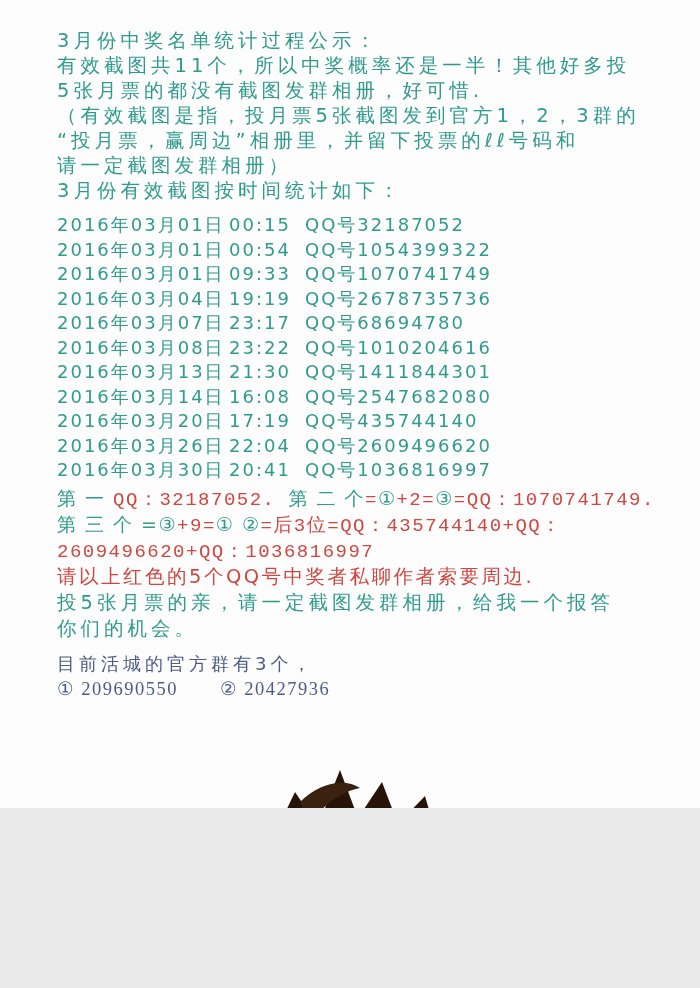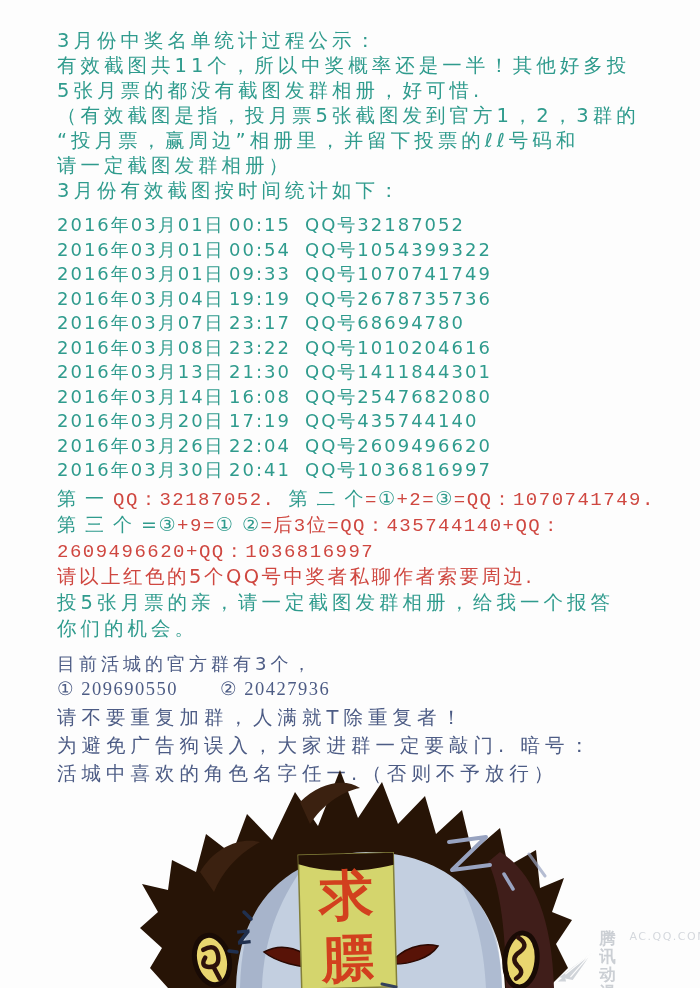--- a/index.html
+++ b/index.html
@@ -1,20 +1,20 @@
 <!DOCTYPE html>
 <html style="--teal: #2f9b8d; --red: #cf4740; --blue: #4d5c85; --talisman_red: #d2401e;"><head>
 <meta charset="utf-8">
 <style>
   :root{
     --teal:#2f9b8d; --red:#cf4740; --blue:#4d5c85; --talisman_red:#d2401e;
   }
   html,body{margin:0;padding:0;background:#e9e9e9;}
   .page{
-    position:relative;width:700px;height:988px;background:#fdfdfd;
+    position:relative;width:700px;height:808px;background:#fdfdfd;
     font-family:"DejaVu Sans",sans-serif;overflow:hidden;margin:0 auto;
   }
   .text-col{position:absolute;left:57px;top:28px;width:615px;}
   .ann-line{font-size:19.5px;line-height:25px;letter-spacing:4px;color:var(--teal);white-space:nowrap;}
   .qq-table{margin-top:10px;}
   .qq-row{display:flex;font-size:18px;line-height:24.5px;letter-spacing:2px;color:var(--teal);white-space:nowrap;}
   .qq-date{width:172px;}
   .qq-time{width:76px;}
   .winners{margin-top:3px;}
   .win-line{font-size:19px;line-height:24px;letter-spacing:1.5px;white-space:nowrap;}
@@ -131,25 +131,20 @@
     </div>
 
     <div class="groups">
       <div class="group-title">目前活城的官方群有3个，</div>
       <div class="group-items">
         <span>① 209690550</span>
         <span>② 20427936</span>
       </div>
     </div>
 
-    <div class="rules">
-      <div class="rule-line">请不要重复加群，人满就T除重复者！</div>
-      <div class="rule-line">为避免广告狗误入，大家进群一定要敲门. 暗号：</div>
-      <div class="rule-line">活城中喜欢的角色名字任一.（否则不予放行）</div>
-    </div>
 
   </div>
 
   <svg class="character-svg" viewBox="0 0 700 226">
 
     <path d="M228,226 C230,128 290,82 363,82 C442,82 500,132 502,226 Z" fill="#c3cfe0"></path>
     <path d="M240,226 C242,150 268,110 310,96 C282,132 264,172 262,226 Z" fill="#9dabc4" opacity="0.75"></path>
     <path d="M502,226 C500,160 482,122 452,106 C474,142 484,182 486,226 Z" fill="#9dabc4" opacity="0.55"></path>
 
     <path d="M168,226 L150,206 L162,186 L140,166 L158,150 L142,122 L168,128 L172,98 L196,110 L206,72 L232,92 L247,52 L272,78 L295,30 L318,64 L340,8 L358,56 L382,20 L398,62 L425,34 L436,72 L462,48 L472,90 L500,66 L508,104 L536,88 L540,126 L564,116 L552,150 L572,158 L556,182 L568,206 L548,226 L505,226 C503,138 446,90 366,90 C290,92 238,140 236,226 Z" fill="#271406"></path>

